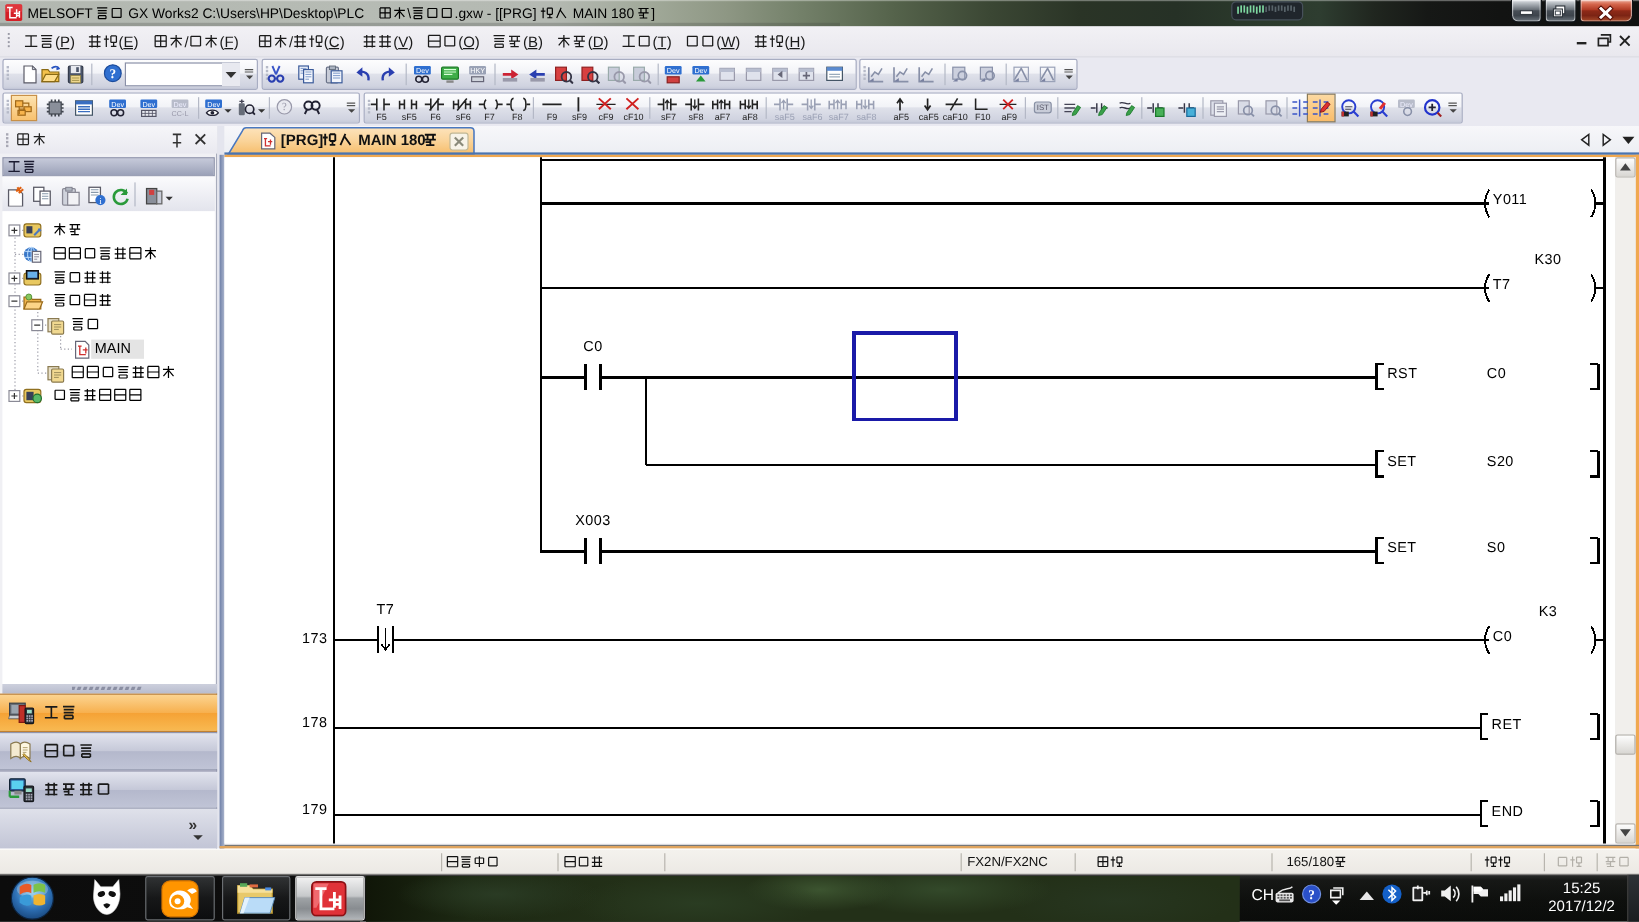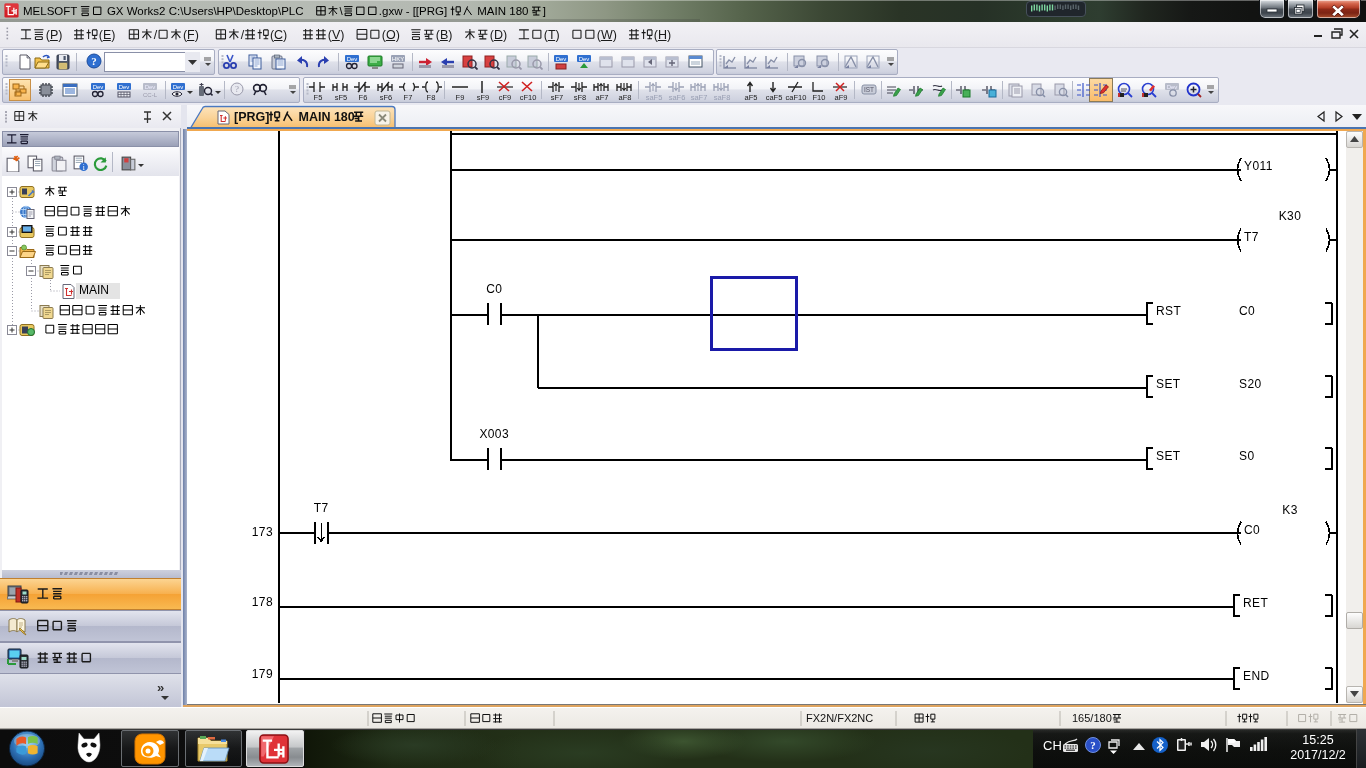--- a/index.html
+++ b/index.html
@@ -1,18 +1,18 @@
 <!DOCTYPE html>
 <html><head><meta charset="utf-8"><title>x</title><style>
 html,body{margin:0;padding:0;width:1366px;height:768px;overflow:hidden;
 font-family:"Liberation Sans",sans-serif;}
 .abs{position:absolute;}
 svg{display:block}
 </style></head><body>
-<div class="abs" style="left:0;top:0;width:1366px;height:608px;background:#ecebf1;">
+<div class="abs" style="left:0;top:0;width:1366px;height:704px;background:#ecebf1;">
 <div class="abs" style="left:0;top:0;width:1366px;height:22px;background:
 linear-gradient(to right,#b2b7b0 0px,#b6bbb4 300px,#b4b9b2 460px,#a0a898 545px,
 #8e9784 605px,#74816a 665px,#55634b 745px,#3b4734 825px,#2a3426 900px,#263126 980px,
 #2b3a2c 1050px,#2e3d30 1100px,#20261f 1145px,#161816 1190px,#121312 1250px,#101110 1366px);">
 <div class="abs" style="left:0;top:0;width:1366px;height:1px;background:rgba(255,255,255,.35)"></div>
 <div class="abs" style="left:0;top:19px;width:700px;height:3px;background:rgba(60,65,58,.25)"></div>
 </div>
     <svg class="abs" style="left:4px;top:3px" width="15" height="15" viewBox="0 0 16 16">
 <rect x="0.5" y="0.5" width="15" height="15" rx="1.5" fill="#d41f26"></rect>
 <rect x="0.5" y="0.5" width="15" height="7" rx="1.5" fill="#e8474d" opacity="0.55"></rect>

